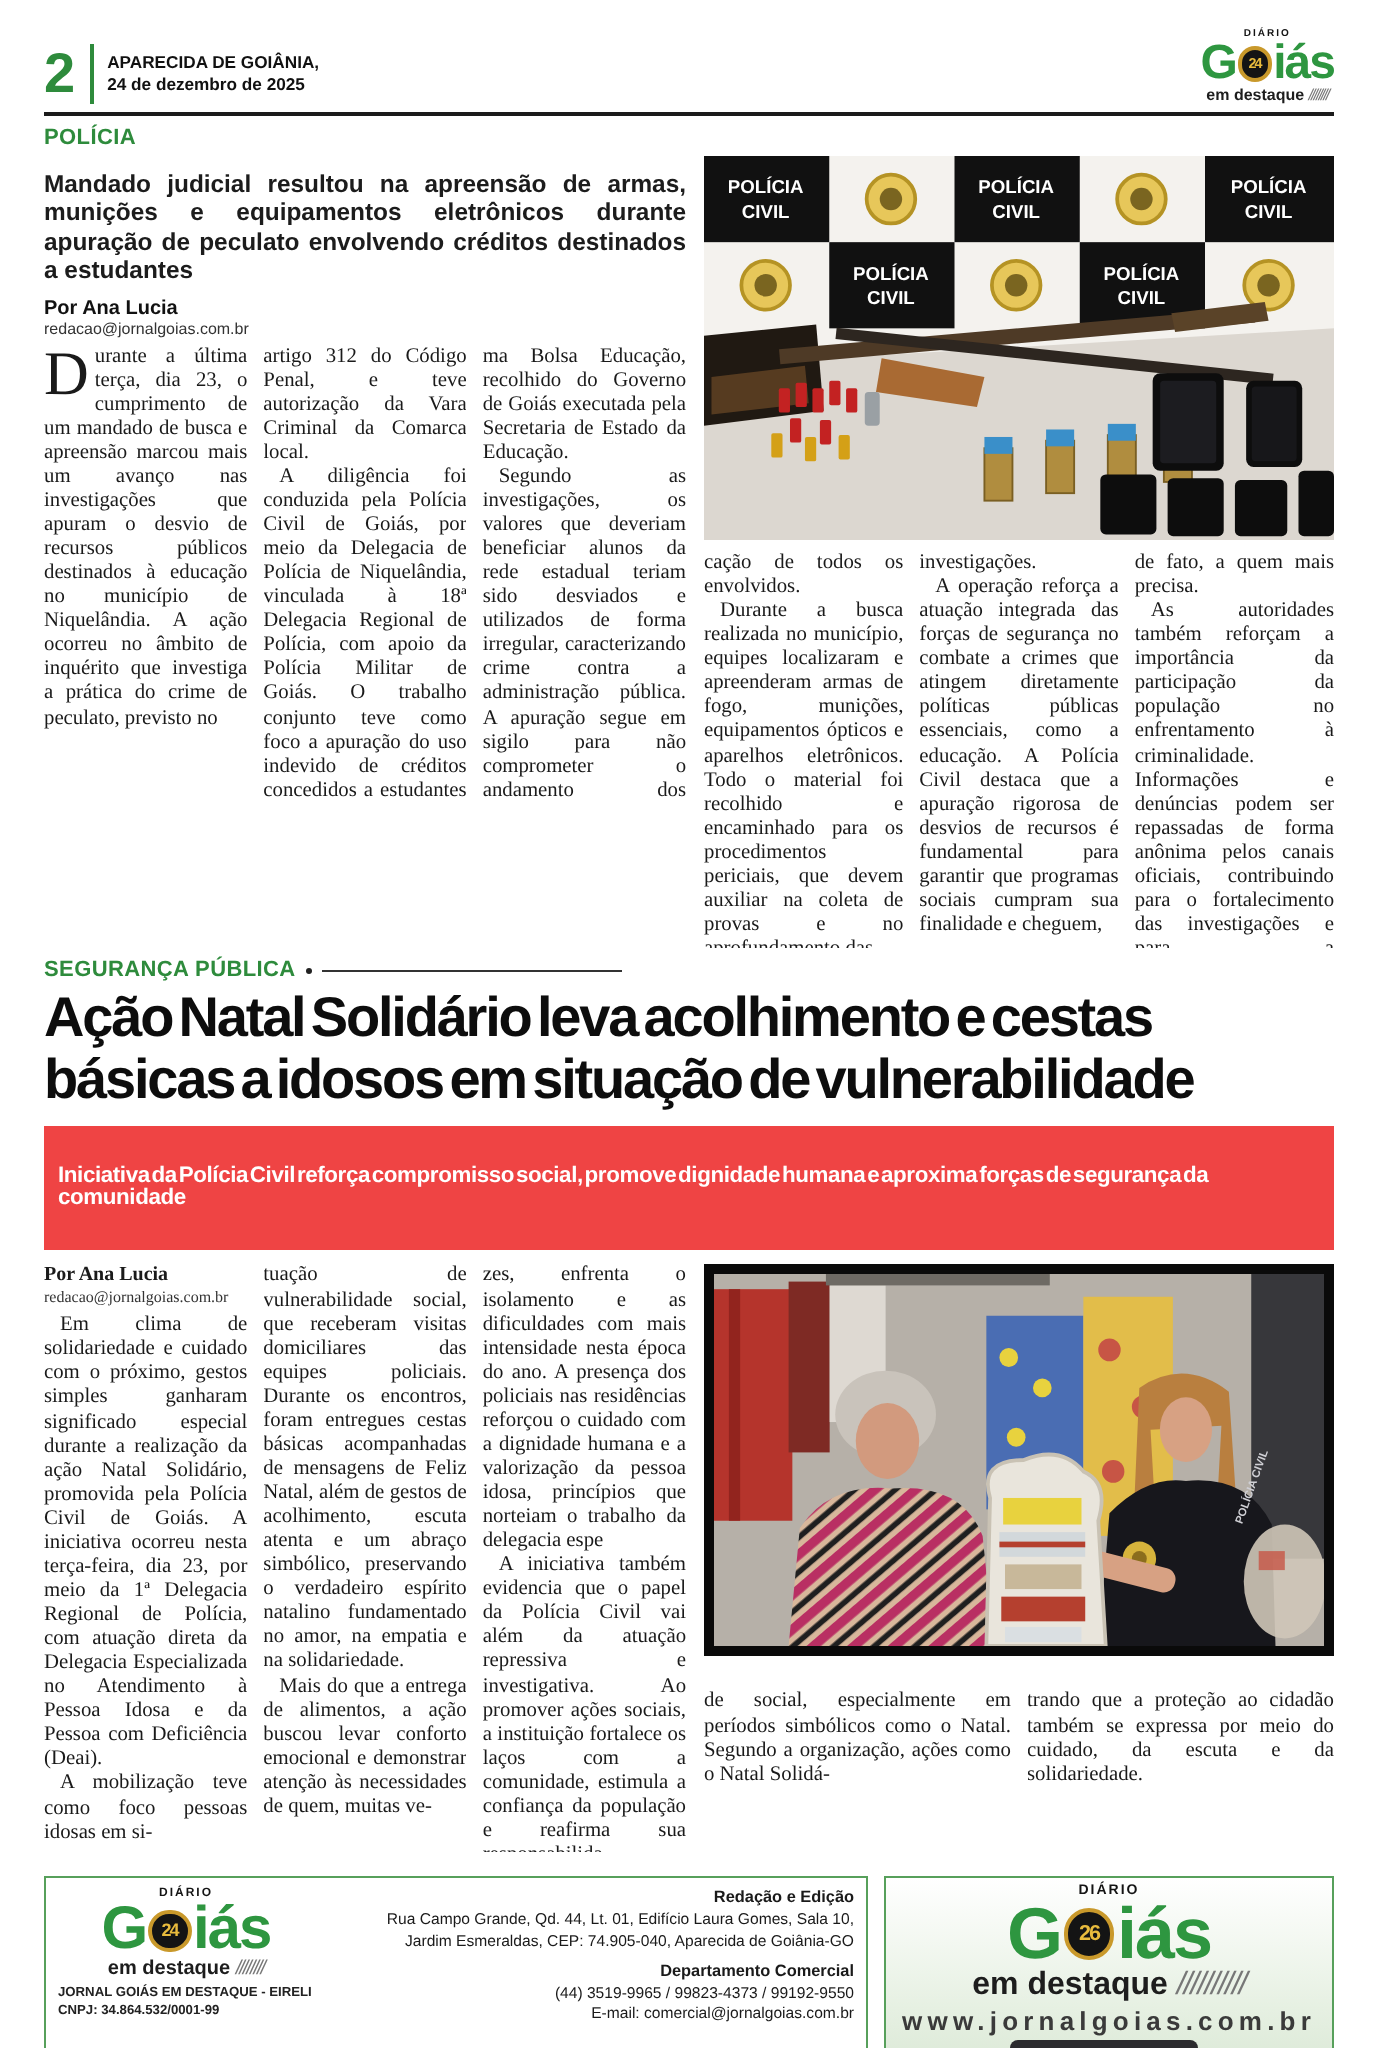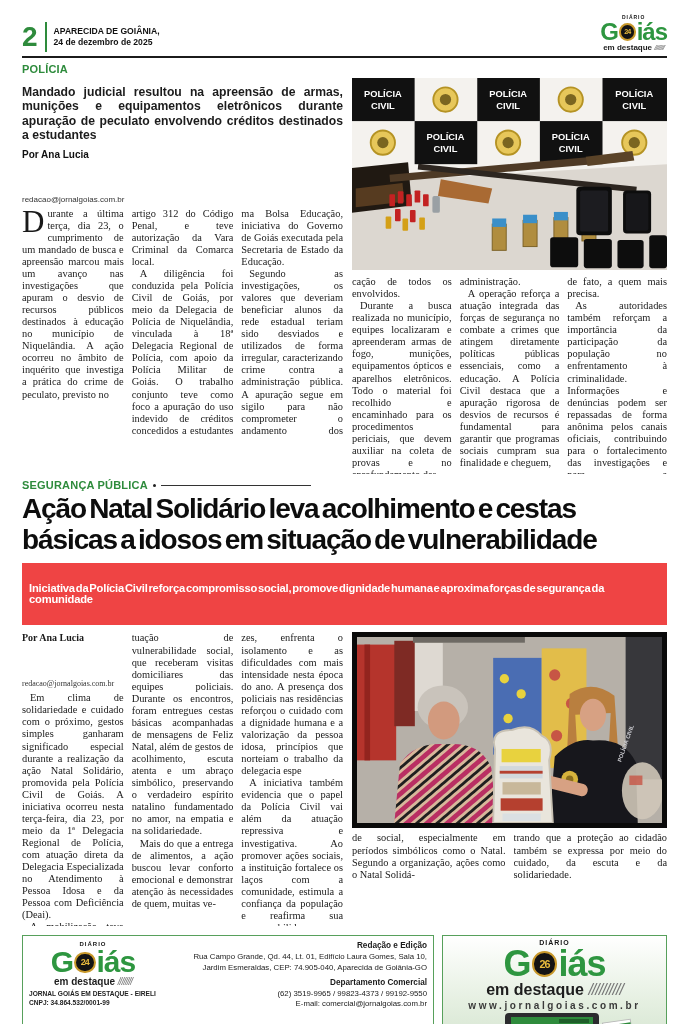--- a/index.html
+++ b/index.html
@@ -35,53 +35,53 @@
   .section-dot { width:3px; height:3px; background:#222; border-radius:50%; }
 
   .a-flex { display:flex; gap:9px; }
   .a-left { width:321px; } .a-right { width:315px; }
 
   .headline1 { font-weight:bold; font-size:27px; line-height:1.06; letter-spacing:-.8px; color:#0d0d0d; }
   .subhead1 { font-weight:bold; font-size:12.2px; line-height:1.18; color:#1c1c1c; text-align:justify; margin-top:7px; }
 
   .byline { margin:6px 0 4px; }
   .byline .by { font-weight:bold; font-size:10px; }
-  .byline .em { font-size:8px; color:#333;margin-top:35px; }
+  .byline .em { font-size:8px; color:#333; }
 
   .cols { display:flex; gap:8px; }
   .col { flex:1; font-family:"Liberation Serif", serif; font-size:10.4px; line-height:1.16;
          text-align:justify; overflow:hidden; color:#1a1a1a; }
   .col p.cont { text-indent:0; }
   .col p.ind  { text-indent:8px; }
   .a1-lcols .col { height:228px; }
   .a1-rcols { margin-top:6px; } .a1-rcols .col { height:198px; }
   .dropcap { float:left; font-family:"Liberation Serif", serif; font-size:31px; line-height:25px; padding:1px 3px 0 0; }
 
   .photo-frame { width:100%; display:block; }
 
   .headline2 { font-weight:bold; font-size:28px; line-height:1.09; letter-spacing:-1.1px; word-spacing:-3.5px; color:#0d0d0d; margin-top:2px; }
   .kicker { background:#ef4444; color:#fff; font-weight:bold; font-size:11.2px; line-height:1;
             letter-spacing:-.2px; word-spacing:-2px; padding:20px 7px; margin-top:8px; }
   .a2-body { margin-top:7px; }
   .a2-lcols .col { height:294px; }
   .photo2-wrap { border:5px solid #0a0a0a; }
-  .a2-rcols { margin-top:4px;align-items:flex-end; } .a2-rcols .col { height:84px; }
+  .a2-rcols { margin-top:17px;align-items:flex-end; } .a2-rcols .col { height:84px; }
 
   
   .ftr { display:flex; gap:8px; margin-top:9px; }
   .f-left { width:412px; border:1px solid #57a05b; padding:5px 6px 4px; }
   .f-top { display:flex; gap:4px; }
   .f-logoblk { width:128px; }
   .f-company { font-weight:bold; font-size:6.6px; line-height:1.35; margin-top:3px; color:#222; }
   .f-address { flex:1; text-align:right; font-size:7.8px; line-height:1.32; color:#1a1a1a; }
   .f-address .t { font-weight:bold; font-size:8.2px; }
   .f-address .gap { height:5px; }
   .f-right { flex:1; border:1px solid #57a05b; background:linear-gradient(#ffffff 0%, #e6f0e2 45%, #c9ddc4 100%);
              text-align:center; padding:3px 0 0; overflow:hidden; }
-  .ad-url { font-weight:bold; font-size:10px; letter-spacing:2.6px; color:#3a3a3a; margin-top:2px; }
+  .ad-url { font-weight:bold; font-size:13px; letter-spacing:2.6px; color:#3a3a3a; margin-top:2px; }
 </style>
 </head>
 <body>
 
 <div class="page">
 
   <div class="hdr">
     <div class="hdr-left">
       <span class="pagenum">2</span>
       <span class="hdr-div"></span>
@@ -115,21 +115,21 @@
       </div>
       <div class="cols a1-lcols">
         <div class="col">
           <p class="cont"><span class="dropcap">D</span><span>urante a última terça, dia 23, o cumprimento de um mandado de busca e apreensão marcou mais um avanço nas investigações que apuram o desvio de recursos públicos destinados à educação no município de Niquelândia. A ação ocorreu no âmbito de inquérito que investiga a prática do crime de peculato, previsto no</span></p>
         </div>
         <div class="col">
           <p class="cont">artigo 312 do Código Penal, e teve autorização da Vara Criminal da Comarca local.</p>
           <p class="ind">A diligência foi conduzida pela Polícia Civil de Goiás, por meio da Delegacia de Polícia de Niquelândia, vinculada à 18ª Delegacia Regional de Polícia, com apoio da Polícia Militar de Goiás. O trabalho conjunto teve como foco a apuração do uso indevido de créditos concedidos a estudantes pelo Progra-</p>
         </div>
         <div class="col">
-          <p class="cont">ma Bolsa Educação, iniciativa do Governo de Goiás executada pela Secretaria de Estado da Educação.</p>
+          <p class="cont">ma Bolsa Educação, recolhido do Governo de Goiás executada pela Secretaria de Estado da Educação.</p>
           <p class="ind">Segundo as investigações, os valores que deveriam beneficiar alunos da rede estadual teriam sido desviados e utilizados de forma irregular, caracterizando crime contra a administração pública. A apuração segue em sigilo para não comprometer o andamento dos trabalhos e a identifi-</p>
         </div>
       </div>
     </div>
 
     <div class="a-right">
 
       <svg class="photo-frame" width="315" height="192" viewBox="0 0 337 205" preserveAspectRatio="none">
         <rect width="337" height="205" fill="#f4f2ee"></rect>
 
@@ -219,21 +219,21 @@
             <rect x="318" y="168" width="19" height="35" rx="3"></rect>
         </g>
       </svg>
 
       <div class="cols a1-rcols">
         <div class="col">
           <p class="cont">cação de todos os envolvidos.</p>
           <p class="ind">Durante a busca realizada no município, equipes localizaram e apreenderam armas de fogo, munições, equipamentos ópticos e aparelhos eletrônicos. Todo o material foi recolhido e encaminhado para os procedimentos periciais, que devem auxiliar na coleta de provas e no aprofundamento das</p>
         </div>
         <div class="col">
-          <p class="cont">administração.</p>
+          <p class="cont">investigações.</p>
           <p class="ind">A operação reforça a atuação integrada das forças de segurança no combate a crimes que atingem diretamente políticas públicas essenciais, como a educação. A Polícia Civil destaca que a apuração rigorosa de desvios de recursos é fundamental para garantir que programas sociais cumpram sua finalidade e cheguem,</p>
         </div>
         <div class="col">
           <p class="cont">de fato, a quem mais precisa.</p>
           <p class="ind">As autoridades também reforçam a importância da participação da população no enfrentamento à criminalidade. Informações e denúncias podem ser repassadas de forma anônima pelos canais oficiais, contribuindo para o fortalecimento das investigações e para a responsabilização dos envolvidos.</p>
         </div>
       </div>
     </div>
   </div>
 
@@ -359,21 +359,21 @@
             <div>JORNAL GOIÁS EM DESTAQUE - EIRELI</div>
             <div>CNPJ: 34.864.532/0001-99</div>
           </div>
         </div>
         <div class="f-address">
           <div class="t">Redação e Edição</div>
           <div>Rua Campo Grande, Qd. 44, Lt. 01, Edifício Laura Gomes, Sala 10,</div>
           <div>Jardim Esmeraldas, CEP: 74.905-040, Aparecida de Goiânia-GO</div>
           <div class="gap"></div>
           <div class="t">Departamento Comercial</div>
-          <div>(62) 3519-9965 / 99823-4373 / 99192-9550</div>
+          <div>(44) 3519-9965 / 99823-4373 / 99192-9550</div>
           <div>E-mail: comercial@jornalgoias.com.br</div>
         </div>
       </div>
 
     </div>
 
     <div class="f-right">
       <div class="glogo sz-ad">
         <div class="dia">DIÁRIO</div>
         <div class="main">

